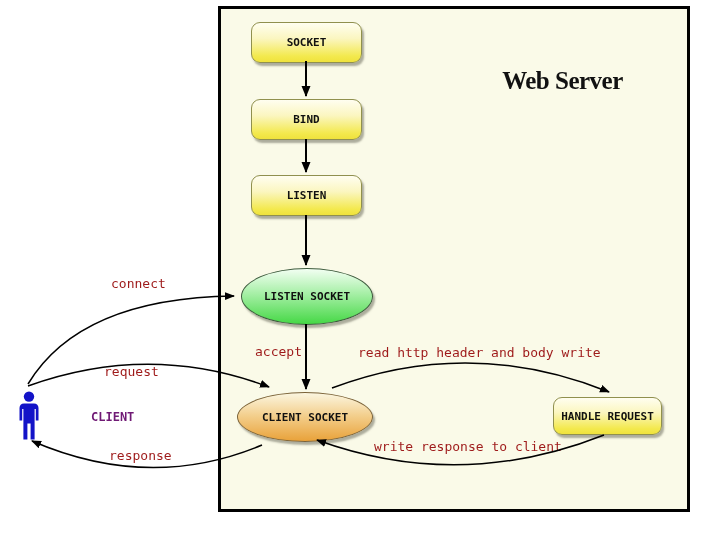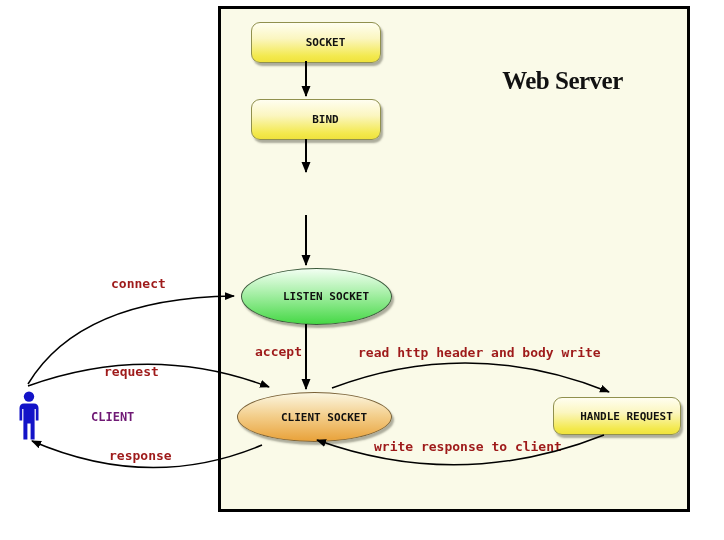--- a/index.html
+++ b/index.html
@@ -11,21 +11,21 @@
     position:absolute;left:218px;top:6px;width:466px;height:500px;
     background:#FAFAE8;border:3px solid #000;
   }
   .server-title{
     position:absolute;left:460px;top:67px;width:205px;text-align:center;
     font-family:Liberation Serif, serif;
     font-weight:bold;font-size:25px;color:#111;letter-spacing:-0.5px;
   }
   .node{
     position:absolute;display:flex;align-items:center;justify-content:center;
-    font-weight:bold;font-size:11px;color:#111;white-space:nowrap;padding-left:19px;
+    font-weight:bold;font-size:11px;color:#111;white-space:nowrap;
   }
   .rectnode{
     width:109px;height:39px;border-radius:9px;
     border:1px solid #90904E;
     background:linear-gradient(to bottom,#FFFEF0 0%,#FBF6C0 40%,#F3E94E 85%,#EFE23C 100%);
     box-shadow:2px 3px 2px rgba(130,130,115,0.65);
   }
   .ellipsenode{border-radius:50%;}
   .ellipse-green{
     left:241px;top:268px;width:130px;height:55px;
@@ -37,21 +37,21 @@
     left:237px;top:392px;width:134px;height:48px;
     border:1px solid #7A6238;
     background:linear-gradient(to bottom,#FBF6E0 0%,#F3CE8B 48%,#E9A23A 100%);
     box-shadow:2px 3px 2px rgba(130,130,115,0.65);
   }
   .node-socket{left:251px;top:22px;}
   .node-bind{left:251px;top:99px;}
   .node-listen{left:251px;top:175px;}
   .node-handle{left:553px;top:397px;width:107px;height:36px;}
   .edge-label{
-    position:absolute;font-weight:bold;font-size:13px;color:#9E1A1A;white-space:nowrap;
+    position:absolute;font-weight:normal;font-size:13px;color:#9E1A1A;white-space:nowrap;
   }
   .lbl-connect{left:111px;top:276px;}
   .lbl-request{left:104px;top:348px;margin-top:16px;}
   .lbl-response{left:109px;top:448px;}
   .lbl-accept{left:255px;top:344px;}
   .lbl-read{left:358px;top:345px;}
   .lbl-write{left:374px;top:439px;}
   .client-label{
     position:absolute;left:47px;top:410px;
     font-weight:bold;font-size:12px;color:#701a75;margin-left:44px;
@@ -66,20 +66,23 @@
 
   <div class="server-rect"></div>
 
   <div class="server-title">Web Server</div>
 
   <div class="node rectnode node-socket">
     <span>SOCKET</span>
   </div>
   <div class="node rectnode node-bind">
     <span>BIND</span>
+  </div>
+  <div class="node rectnode node-listen">
+    <span>LISTEN</span>
   </div>
   <div class="node ellipsenode ellipse-green">
     <span>LISTEN SOCKET</span>
   </div>
   <div class="node ellipsenode ellipse-orange">
     <span>CLIENT SOCKET</span>
   </div>
   <div class="node rectnode node-handle">
     <span>HANDLE REQUEST</span>
   </div>

